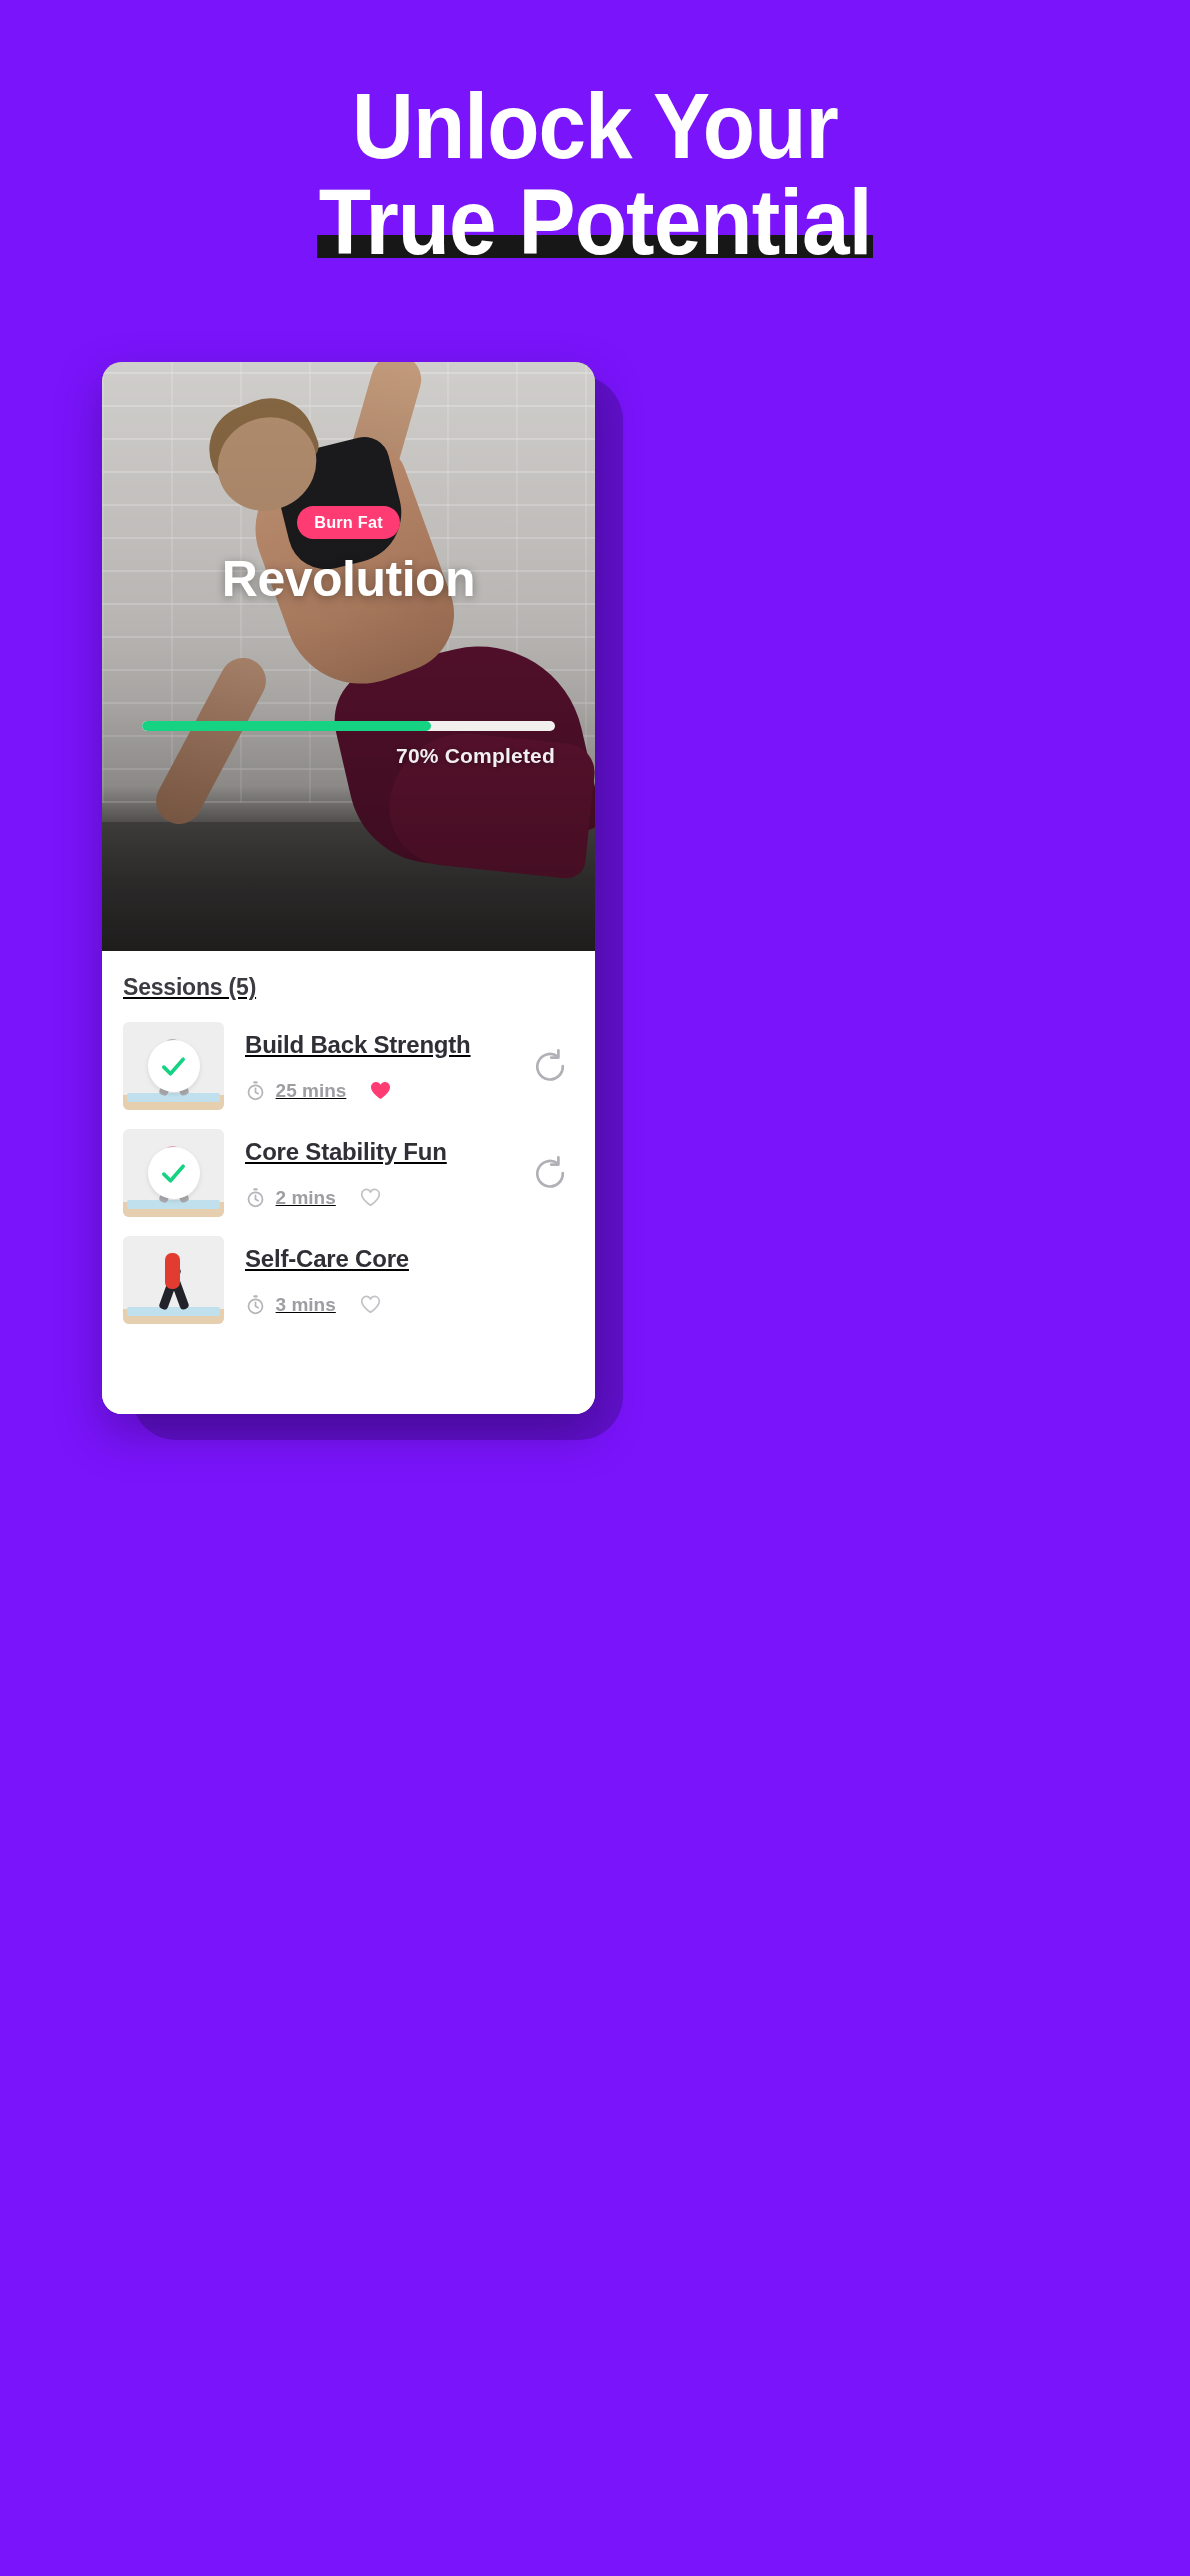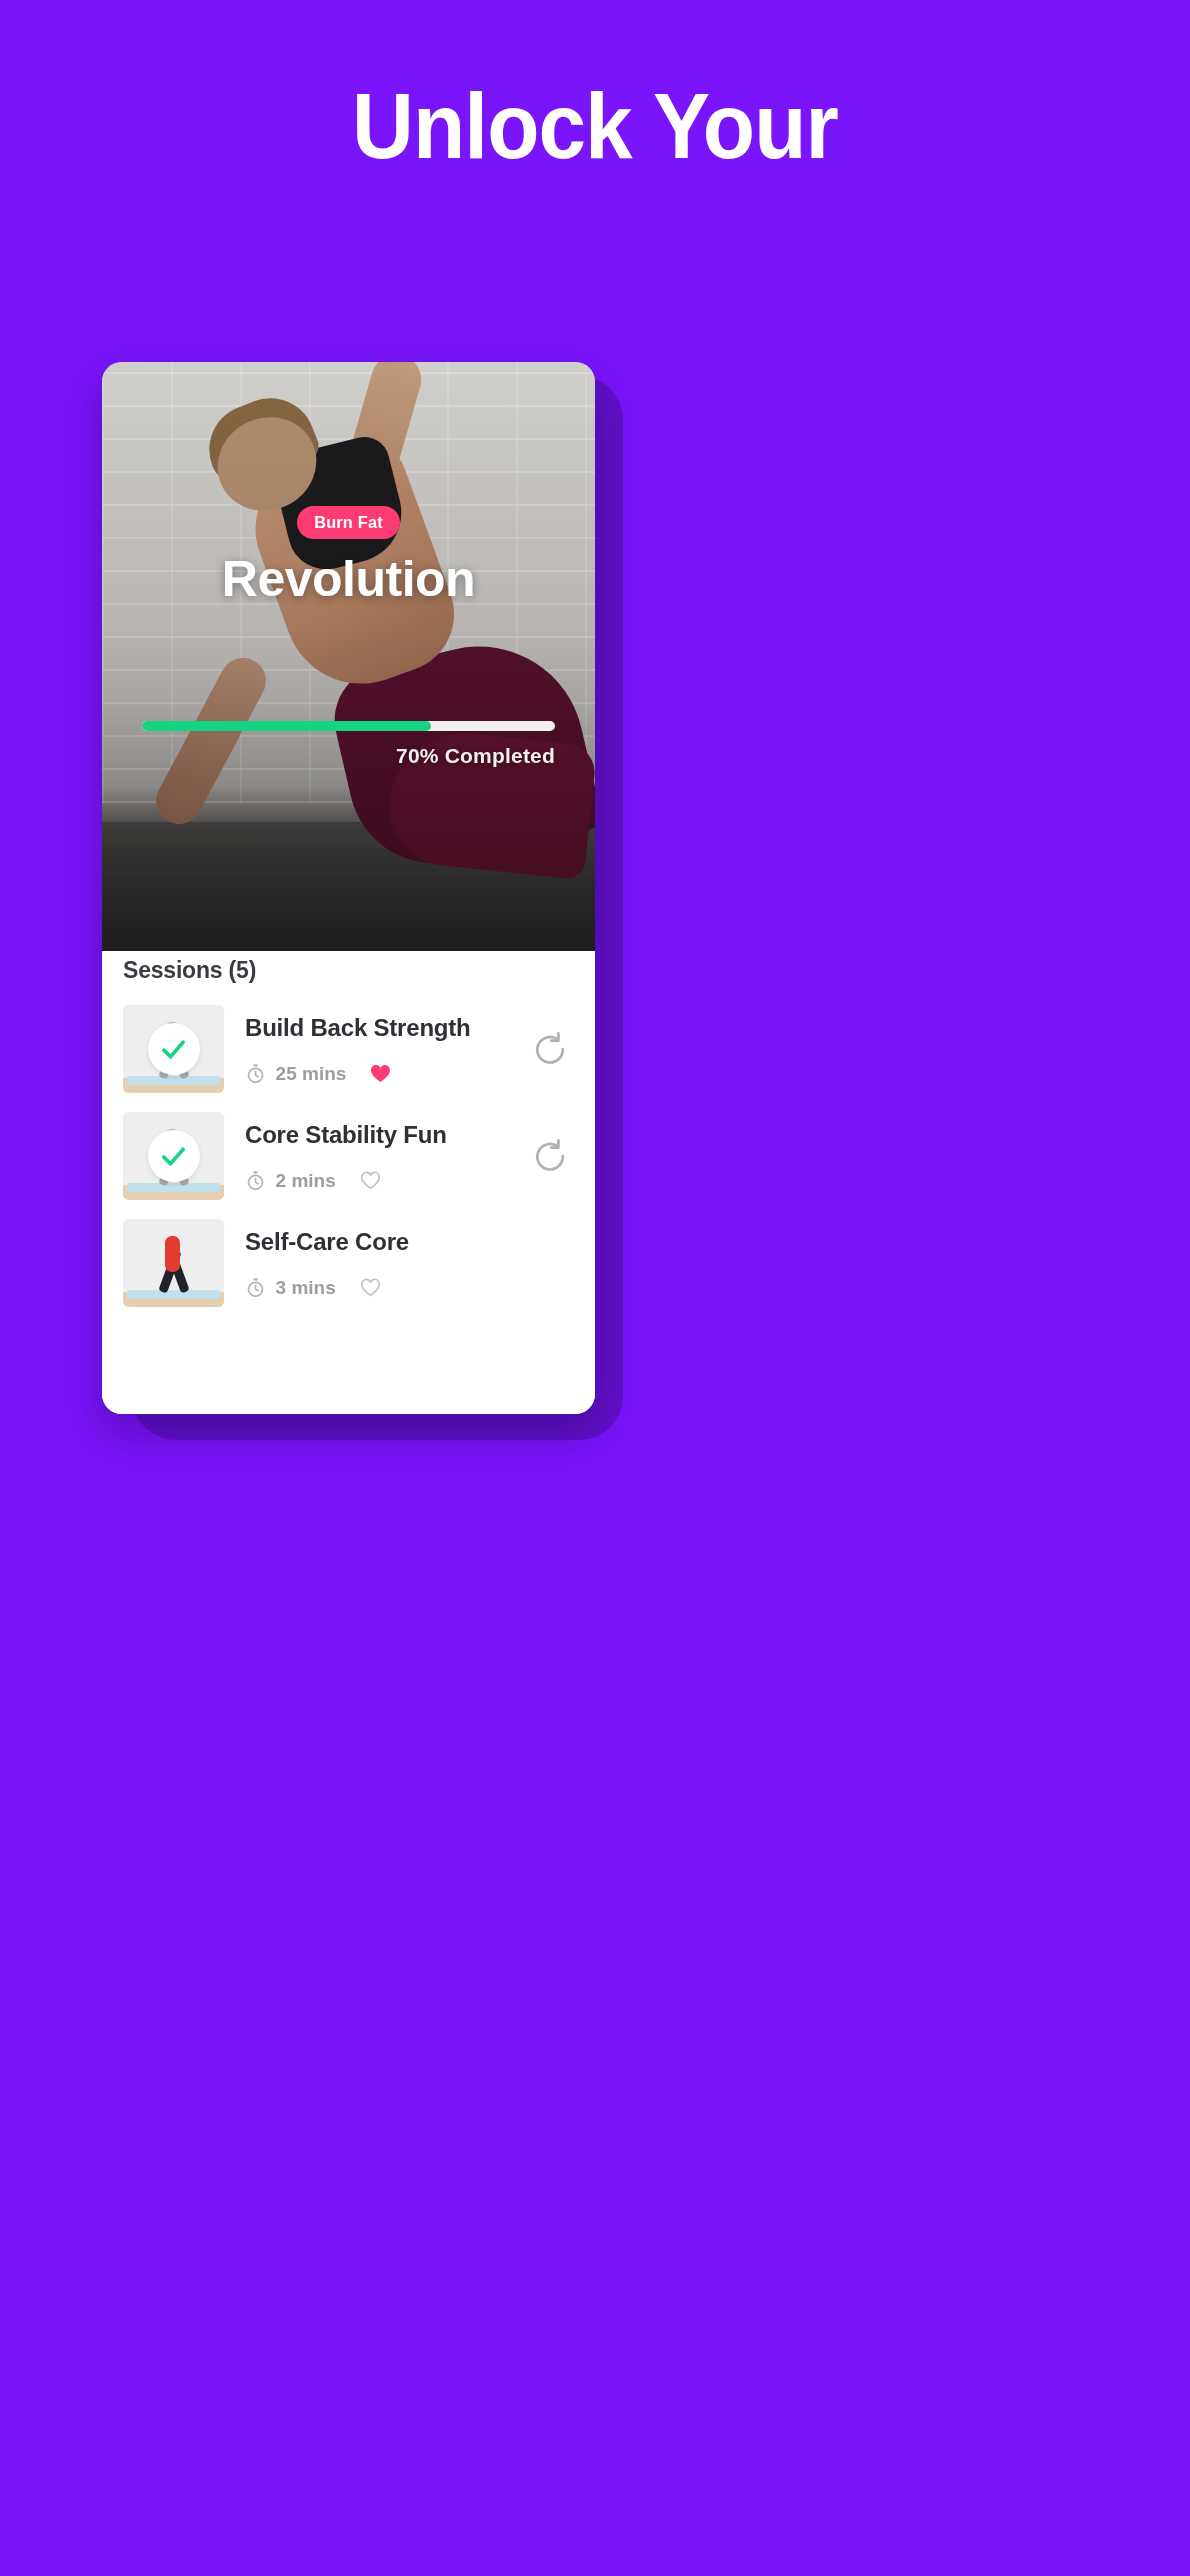--- a/index.html
+++ b/index.html
@@ -258,21 +258,22 @@
     border-top:13.4px solid transparent;
     border-bottom:13.4px solid transparent;
   }
 
   
   .sheet {
     position:absolute;
     left:0; top:589px;
     width:493px; height:554px;
     background:#ffffff;
-    padding:6px 21px 0 21px;
+    padding:23px 21px 0 21px;
+    text-decoration:underline;
   }
   .sheet-title {
     color:#3b3b41;
     font-size:23px;
     font-weight:bold;
     letter-spacing:-0.2px;
     margin-bottom:11.5px;
   }
   .srow {
     display:flex;
@@ -347,20 +348,24 @@
   }
   .srow .sub .clock { flex:0 0 auto; display:block; }
   .srow .heart { margin-left:13.4px; display:block; }
   .srow .restart { flex:0 0 auto; display:block; margin-right:5.8px; }
 </style>
 </head>
 <body>
 
 <div class="headline">
   <span class="line line1">Unlock Your</span>
+  <span class="line2-wrap">
+    <span class="underbar"></span>
+    <span class="line line2">True Potential</span>
+  </span>
 </div>
 
 <div class="phone-shadow"></div>
 
 <div class="phone">
 
   <div class="hero">
     <div class="wall"></div>
     <div class="brick"></div>
     <div class="floor"></div>

